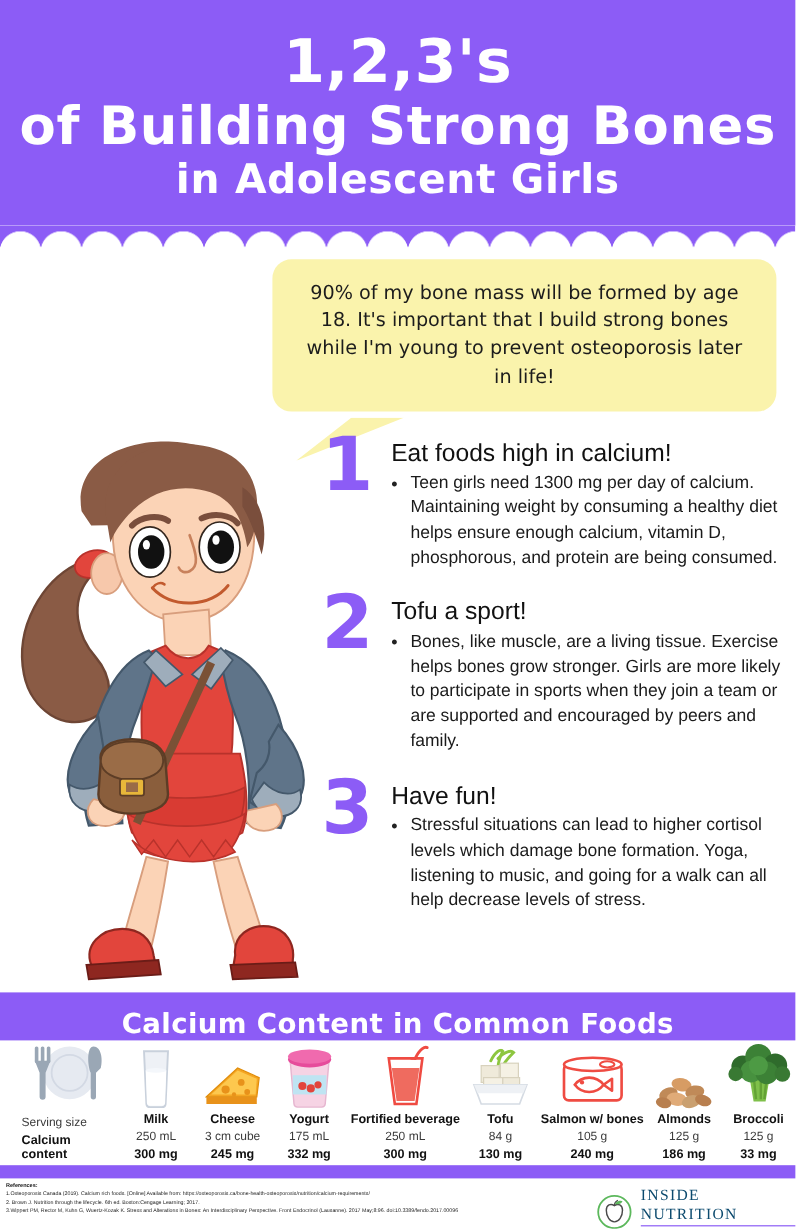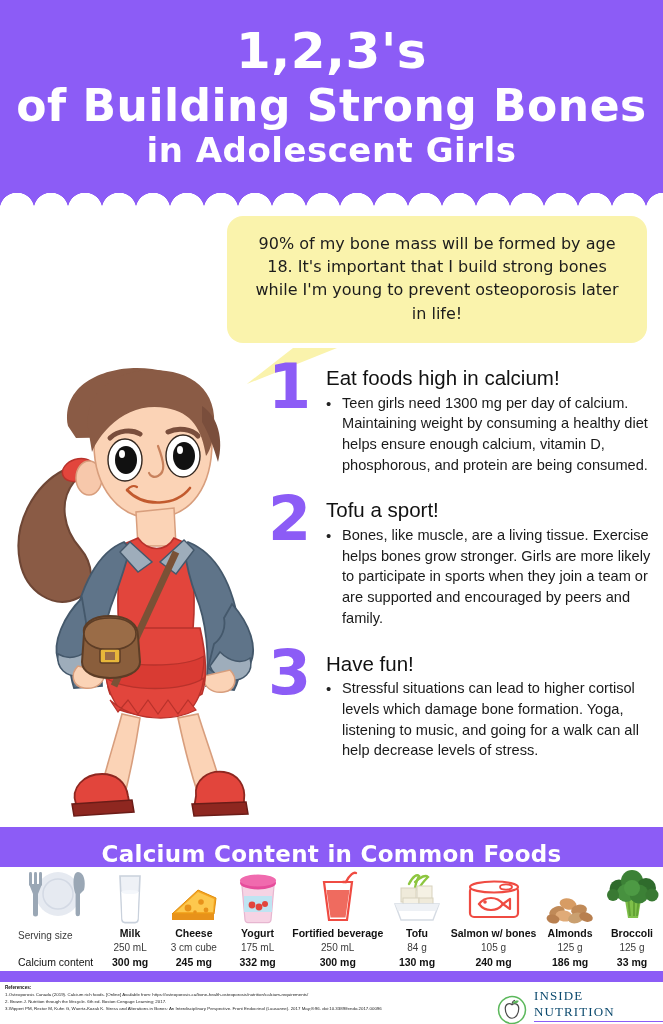--- a/index.html
+++ b/index.html
@@ -114,21 +114,21 @@
   .food-serv { font-size: 10px; color: #3a3a3a; margin-top: 2px; white-space: nowrap; }
   .food-cal { font-size: 10.5px; font-weight: bold; color: #111; margin-top: 3px; white-space: nowrap; }
 
   .labels-col {
     width: 106px; display: flex; flex-direction: column;
     align-items: flex-start; justify-content: flex-end;
     height: 100px; padding-left: 18px;
   }
   .labels-icon { height: 56px; display: flex; align-items: flex-end; justify-content: center; width: 100%; }
   .lbl-serv { font-size: 10px; color: #3a3a3a; margin-top: 5px; }
-  .lbl-cal { font-size: 10.5px; font-weight: normal; color: #111; margin-top: 15px; }
+  .lbl-cal { font-size: 10.5px; font-weight: bold; color: #111; margin-top: 3px; }
   .spacer-name { height: 13px; }
 
   
   .foot-band { position: absolute; left: 0; top: 971px; width: 663px; height: 11px; background: #8c5cf6; }
   .refs { position: absolute; left: 5px; top: 985px; width: 470px; }
   .refs-title { font-size: 4.6px; font-weight: bold; color: #111; }
   .ref-line { font-size: 4.4px; color: #222; margin-top: 2.6px; line-height: 1.1; }
 
   .logo { position: absolute; left: 497px; top: 988px; display: flex; align-items: center; }
   .logo-mark { width: 30px; height: 30px; flex: none; }

